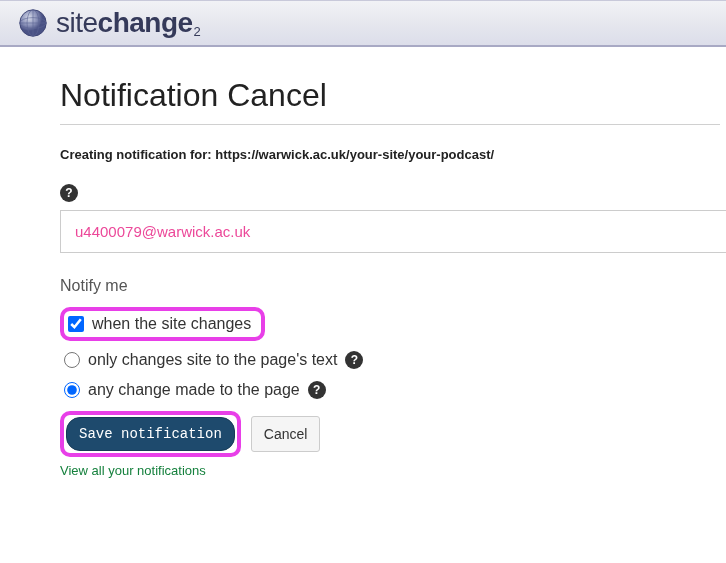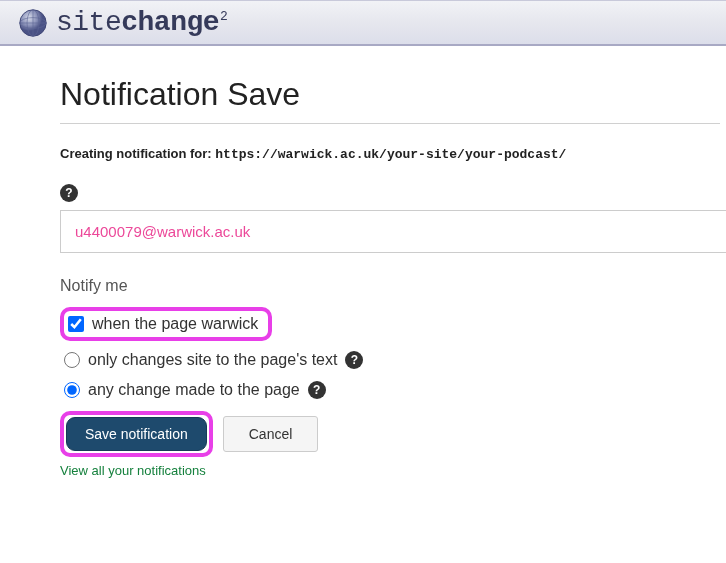--- a/index.html
+++ b/index.html
@@ -24,22 +24,21 @@
     }
     .globe-icon {
       width: 30px;
       height: 30px;
       margin-right: 8px;
     }
     .logo-text {
       font-size: 28px;
       color: #353a5a;
       display: flex;
-      align-items: flex-start;
-      font-family: Liberation Mono, monospace;
+      align-items: flex-end;
     }
     .logo-site {
       font-weight: 400;
       letter-spacing: -0.5px;
     }
     .logo-builder {
       font-weight: 700;
       letter-spacing: -0.5px;
     }
     .logo-sup {
@@ -67,21 +66,20 @@
       font-size: 13px;
       font-weight: 700;
       color: #222;
       margin-bottom: 22px;
     }
     .creating-for .prefix {
       font-weight: 700;
     }
     .creating-for .url {
       font-weight: 800;
-      font-family: Liberation Mono, monospace;
     }
     .field-label {
       font-size: 16px;
       font-weight: 700;
       color: #333;
       margin-bottom: 8px;
       display: flex;
       align-items: center;
       gap: 6px;
     }
@@ -153,30 +151,31 @@
     }
     .highlight-button {
       border: 4px solid #e83fe8;
       border-radius: 10px;
       padding: 2px;
     }
     .save-btn {
       background: #1e4a6d;
       color: #fff;
       border: 1px solid #163a57;
-      padding: 8px 18px;
+      padding: 8px 12px;
       font-size: 14px;
       cursor: pointer;
-      border-radius: 9px;
+      border-radius: 14px;
+      font-family: Liberation Mono, monospace;
     }
     .cancel-btn {
       background: #f5f5f5;
       color: #333;
       border: 1px solid #ccc;
-      padding: 9px 25px;
+      padding: 9px 12px;
       font-size: 14px;
       cursor: pointer;
       border-radius: 3px;
     }
     .view-link {
       display: block;
       margin-top: 6px;
       font-size: 13px;
       color: #15803d;
       text-decoration: none;
@@ -201,39 +200,39 @@
     <line x1="50" y1="6" x2="50" y2="94" stroke="#5c6494" stroke-width="2"></line>
   </svg>
   <div class="logo-text">
     <span class="logo-site">site</span>
       <span class="logo-builder">change</span>
       <span class="logo-sup">2</span>
   </div>
 </div>
 
 <div class="content">
-  <h1>Notification Save</h1>
+  <h1>Notification Cancel</h1>
   <hr class="hr">
 
   <div class="creating-for">
     <span class="prefix">Creating notification for: </span><span class="url">https://warwick.ac.uk/your-site/your-podcast/</span>
   </div>
 
   <div class="field-label">
     <span class="help-icon">?</span>
   </div>
 
   <input type="text" class="input-box" value="u4400079@warwick.ac.uk" style="">
 
   <div class="notify-label">Notify me</div>
 
   <div class="highlight-box">
     <label class="checkbox-row">
       <input type="checkbox" class="checkbox" checked="" style="">
-      <span class="option-text">when the page warwick</span>
+      <span class="option-text">when the site changes</span>
     </label>
   </div>
 
   <div class="radio-row">
     <input type="radio" name="changetype" class="radio" style="">
     <span class="option-text">only changes site to the page's text</span>
     <span class="help-icon">?</span>
   </div>
 
   <div class="radio-row">

